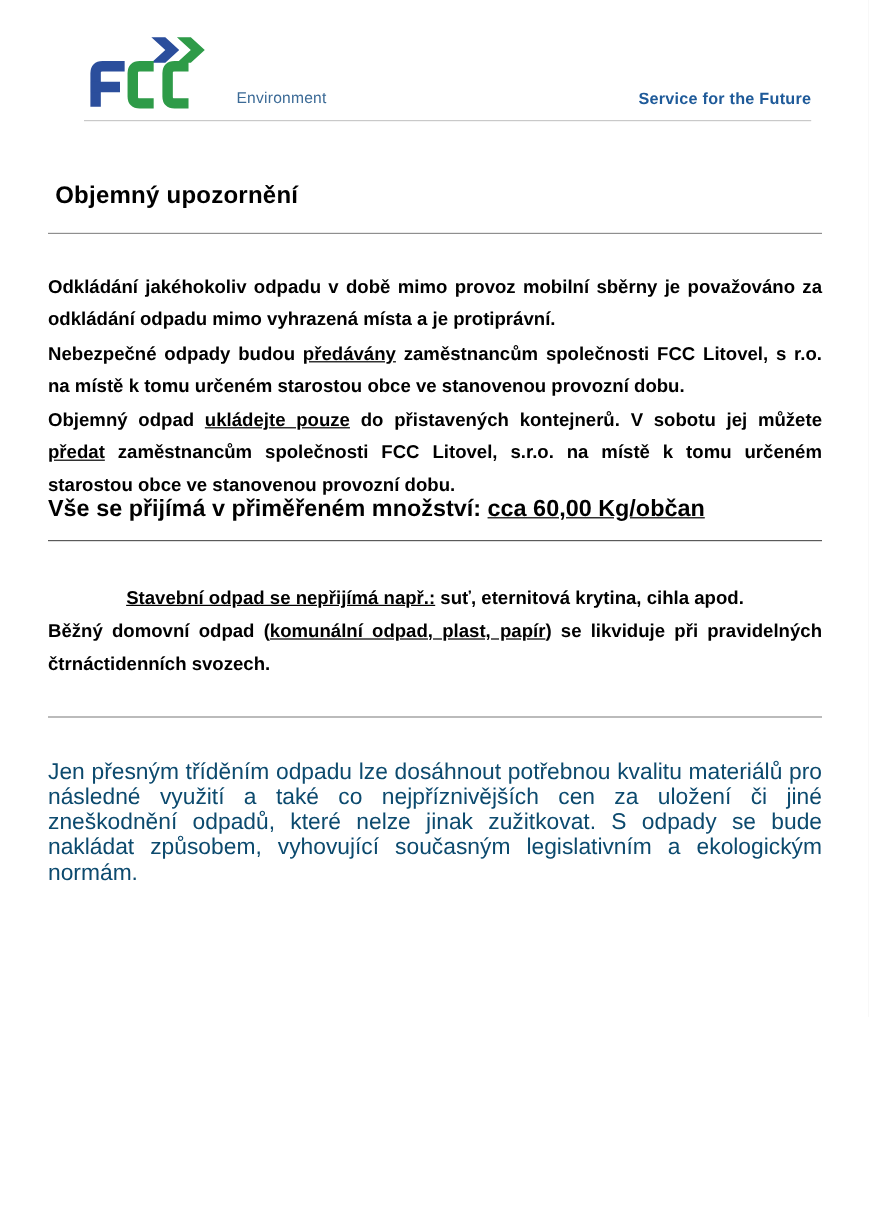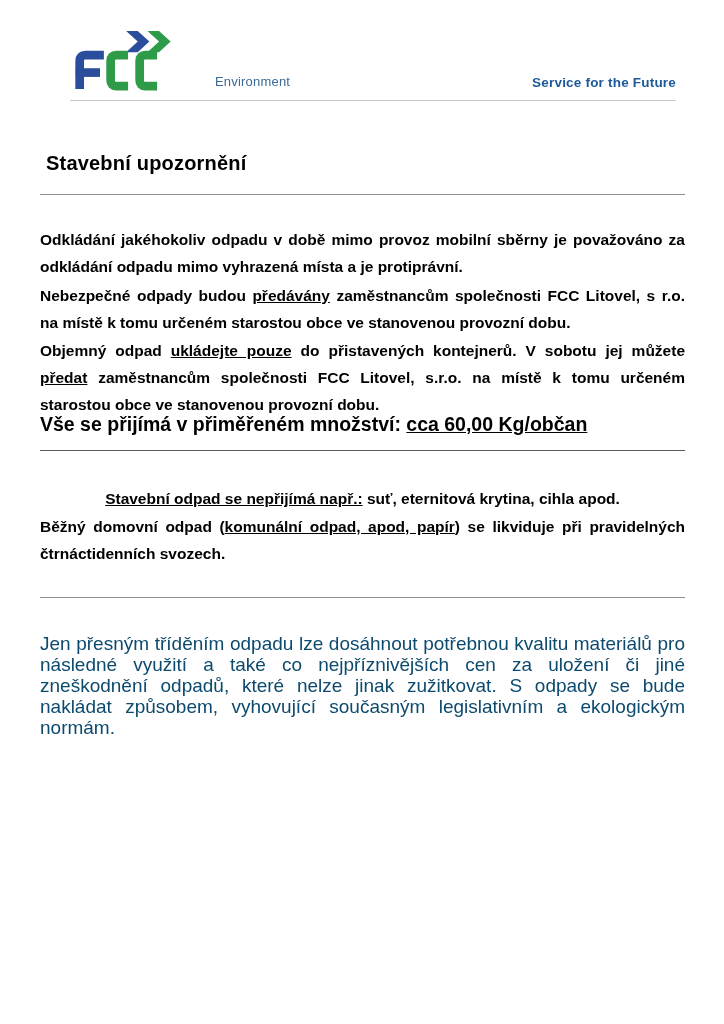--- a/index.html
+++ b/index.html
@@ -18,21 +18,21 @@
     position: absolute;
     top: 28px; left: 70px; right: 48px;
     height: 73px;
     border-bottom: 1px solid #c9c9c9;
   }
   .logo {
     position: absolute;
     left: 0; bottom: 9px;
     display: flex;
     align-items: flex-end;
-    gap: 25px;
+    gap: 7px;
   }
   .env-label {
     color: #3b6a96;
     font-size: 13px;
     padding-bottom: 2px;
     letter-spacing: 0.2px;
   }
   .service-slogan {
     position: absolute;
     right: 0; bottom: 10px;
@@ -97,35 +97,35 @@
         <path d="M10,62 L10,33 Q10,27 16,27 L35,27" fill="none" stroke="#2b4e9c" stroke-width="9"></path>
         <path d="M6,45 L31,45" fill="none" stroke="#2b4e9c" stroke-width="9"></path>
         <path d="M60,27 L48,27 Q42,27 42,33 L42,53 Q42,59 48,59 L60,59" fill="none" stroke="#2e9b48" stroke-width="9"></path>
         <path d="M90,27 L78,27 Q72,27 72,33 L72,53 Q72,59 78,59 L90,59" fill="none" stroke="#2e9b48" stroke-width="9"></path>
       </svg>
       <span class="env-label">Environment</span>
     </div>
     <div class="service-slogan">Service for the Future</div>
   </div>
 
-  <h1 class="doc-title">Stavební upozornění</h1>
+  <h1 class="doc-title">Objemný upozornění</h1>
 
   <hr class="rule rule-title">
 
   <p class="body-par p2"><span>Nebezpečné odpady budou </span><span class="u">předávány</span><span> zaměstnancům společnosti FCC Litovel, s r.o. na místě k tomu určeném starostou obce ve stanovenou provozní dobu.</span></p>
 
   <p class="body-par p1">Odkládání jakéhokoliv odpadu v době mimo provoz mobilní sběrny je považováno za odkládání odpadu mimo vyhrazená místa a je protiprávní.</p>
 
   <p class="body-par p3"><span>Objemný odpad </span><span class="u">ukládejte pouze</span><span> do přistavených kontejnerů. V sobotu jej můžete </span><span class="u">předat</span><span> zaměstnancům společnosti FCC Litovel, s.r.o. na místě k tomu určeném starostou obce ve stanovenou provozní dobu.</span></p>
 
   <p class="limit-line"><span>Vše se přijímá v přiměřeném množství: </span><span class="u">cca 60,00 Kg/občan</span></p>
 
   <hr class="rule rule-limit">
 
   <p class="body-par p4"><span class="u">Stavební odpad se nepřijímá např.:</span><span> suť, eternitová krytina, cihla apod.</span></p>
 
-  <p class="body-par p5"><span>Běžný domovní odpad (</span><span class="u">komunální odpad, apod, papír</span><span>) se likviduje při pravidelných čtrnáctidenních svozech.</span></p>
+  <p class="body-par p5"><span>Běžný domovní odpad (</span><span class="u">komunální odpad, plast, papír</span><span>) se likviduje při pravidelných čtrnáctidenních svozech.</span></p>
 
   <hr class="rule rule-footnote">
 
   <p class="footnote">Jen přesným tříděním odpadu lze dosáhnout potřebnou kvalitu materiálů pro následné využití a také co nejpříznivějších cen za uložení či jiné zneškodnění odpadů, které nelze jinak zužitkovat. S odpady se bude nakládat způsobem, vyhovující současným legislativním a ekologickým normám.</p>
 
 </div>
 
 </body></html>

